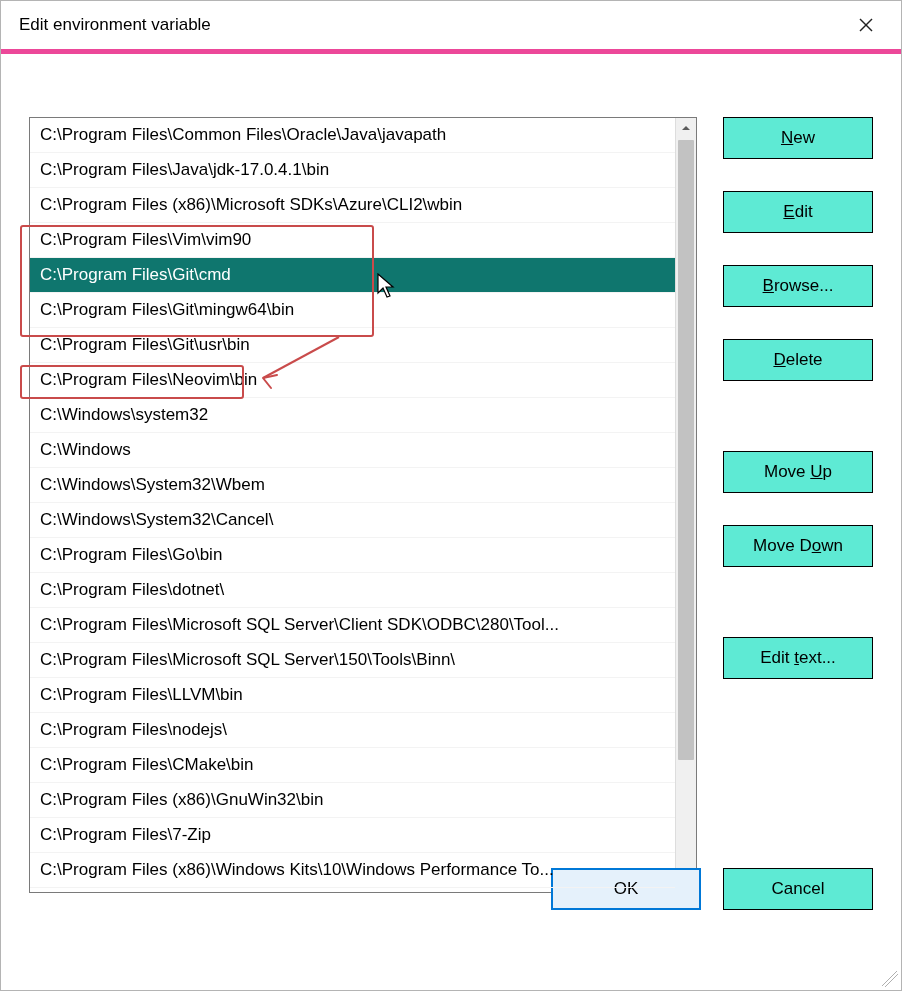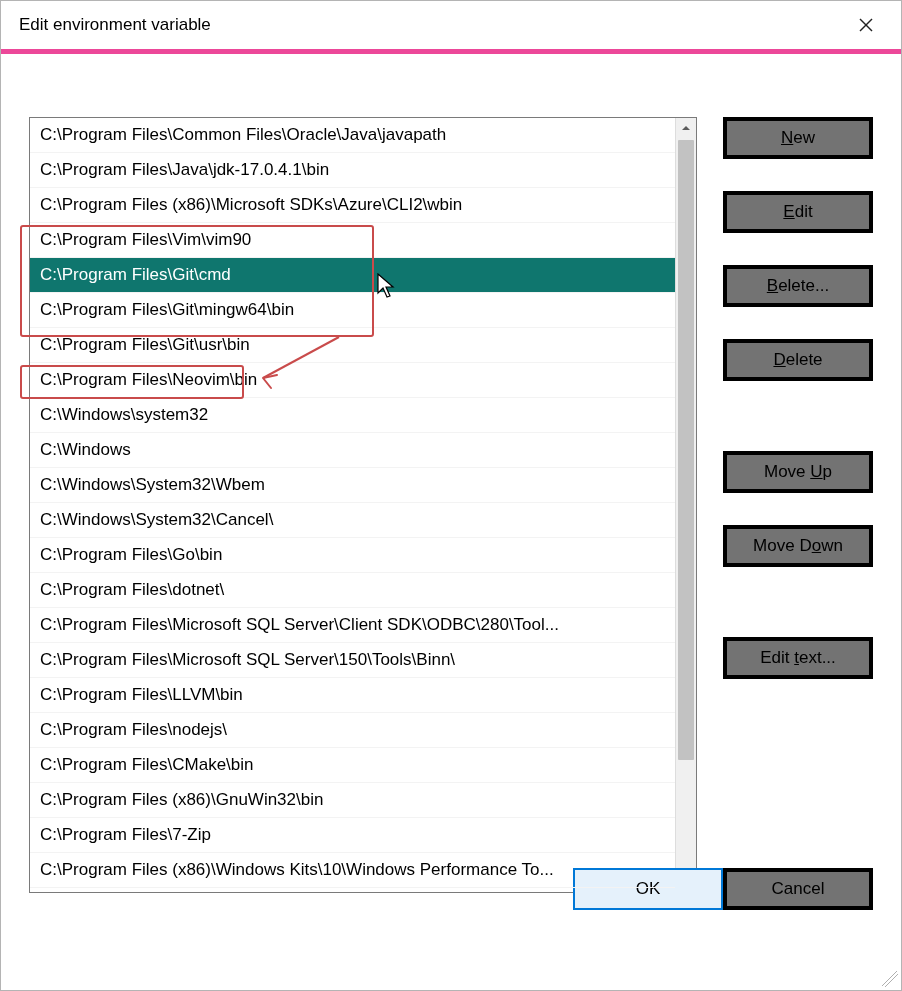--- a/index.html
+++ b/index.html
@@ -125,42 +125,43 @@
   .actions {
     position: absolute;
     right: 0;
     top: 0;
     width: 150px;
     display: flex;
     flex-direction: column;
   }
   .btn {
     height: 42px;
-    background: #737373;
-    border: 4px solid #000000;
+    background: #5eead4;
+    border: 1px solid #000000;
     font-size: 17px;
     color: #000;
     display: flex;
     align-items: center;
     justify-content: center;
     cursor: default;
     box-sizing: border-box;
     padding: 0 6px;
   }
   .btn .ul { text-decoration: underline; }
 
   .gap-s { height: 32px; }
   .gap-m { height: 70px; }
 
   
   .bottom-btns {
     position: absolute;
     right: 0;
     bottom: 42px;
     display: flex;
+    gap: 22px;
   }
   .bottom-btns .btn { width: 150px; }
   .btn.default {
     border: 2px solid #0078d7;
     background: #e5f1fb;
   }
 
   
   .grip {
     position: absolute;
@@ -247,21 +248,21 @@
     <div class="actions">
       <div class="btn">
           <span><span class="ul">N</span><span>ew</span></span>
         </div>
       <div class="gap-s"></div>
       <div class="btn">
           <span><span class="ul">E</span><span>dit</span></span>
         </div>
       <div class="gap-s"></div>
       <div class="btn">
-          <span><span class="ul">B</span><span>elete...</span></span>
+          <span><span class="ul">B</span><span>rowse...</span></span>
         </div>
       <div class="gap-s"></div>
       <div class="btn">
           <span><span class="ul">D</span><span>elete</span></span>
         </div>
       <div class="gap-m"></div>
       <div class="btn">
         <span>
           <span>Move </span><span class="ul">U</span><span>p</span>
         </span>

